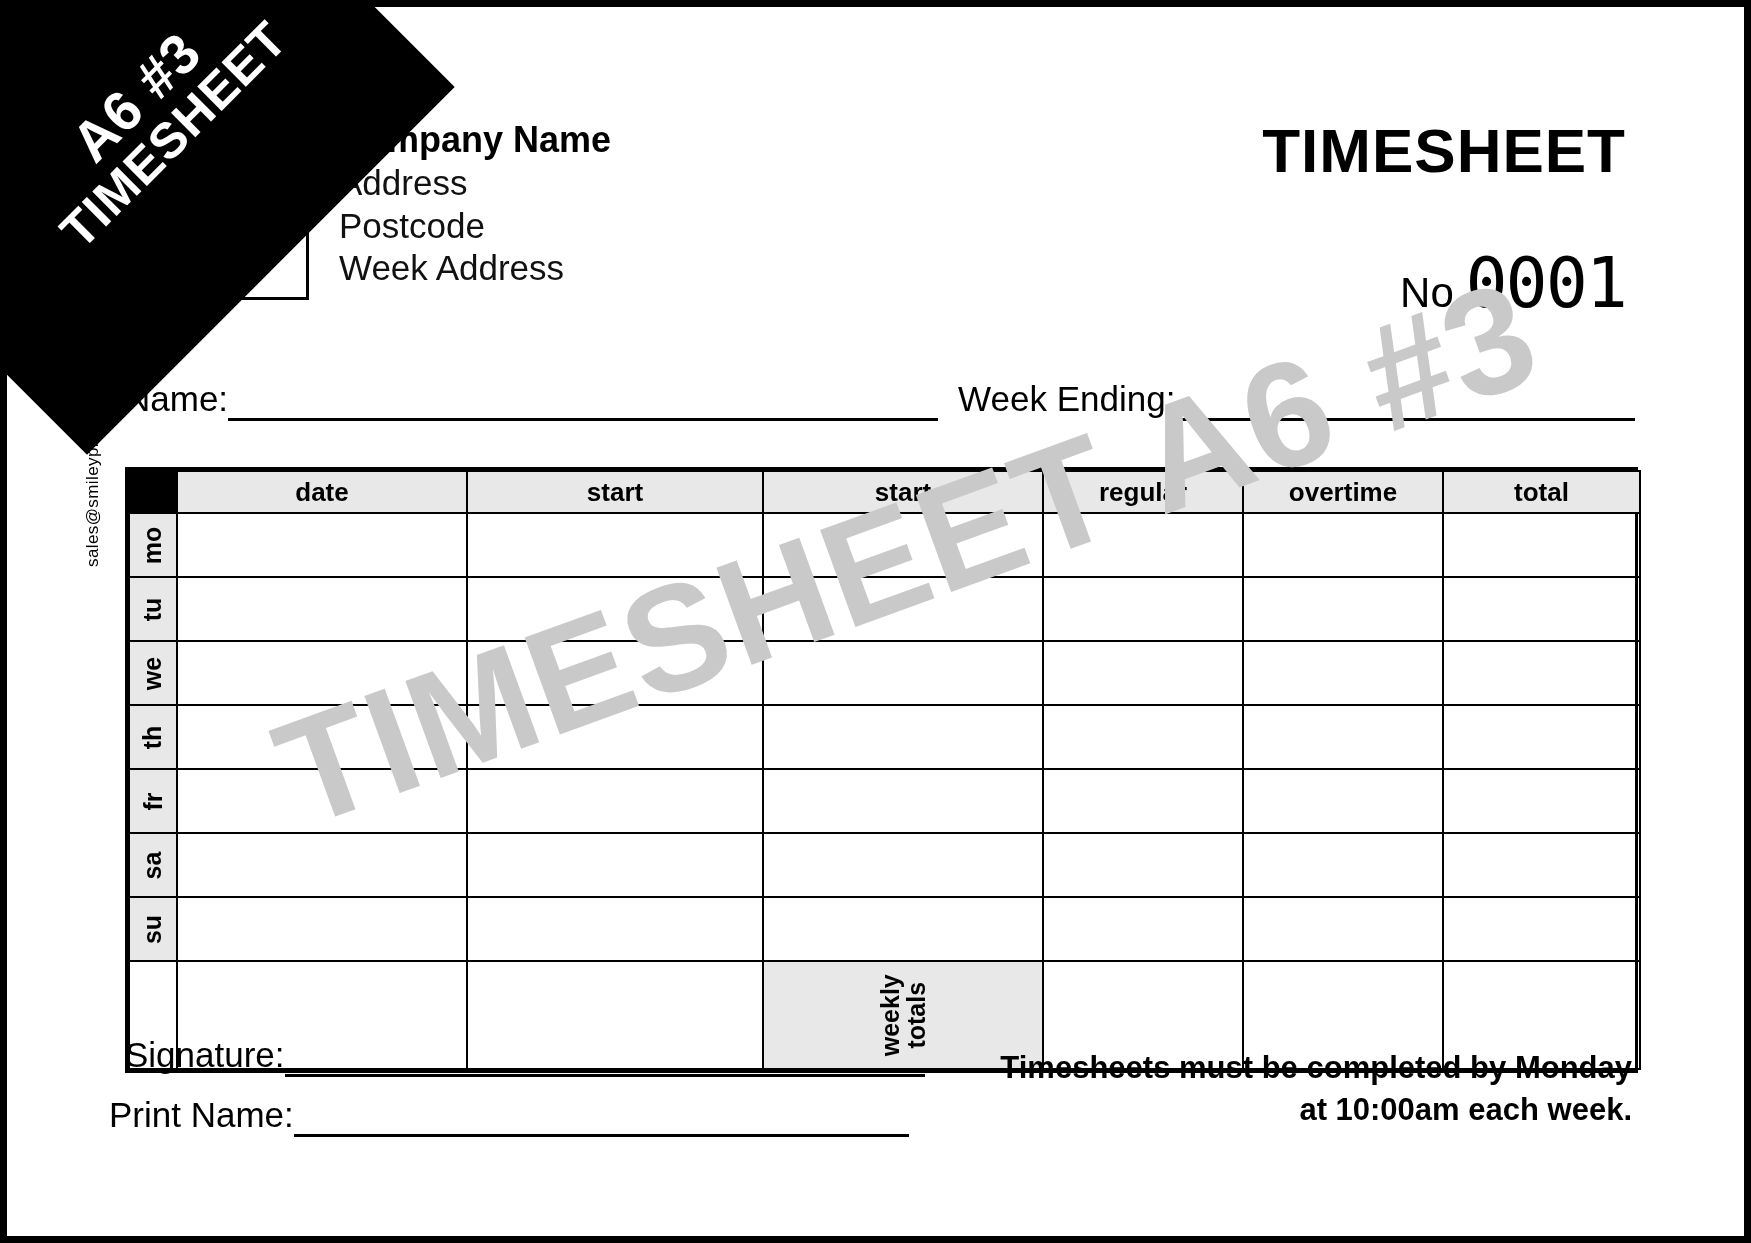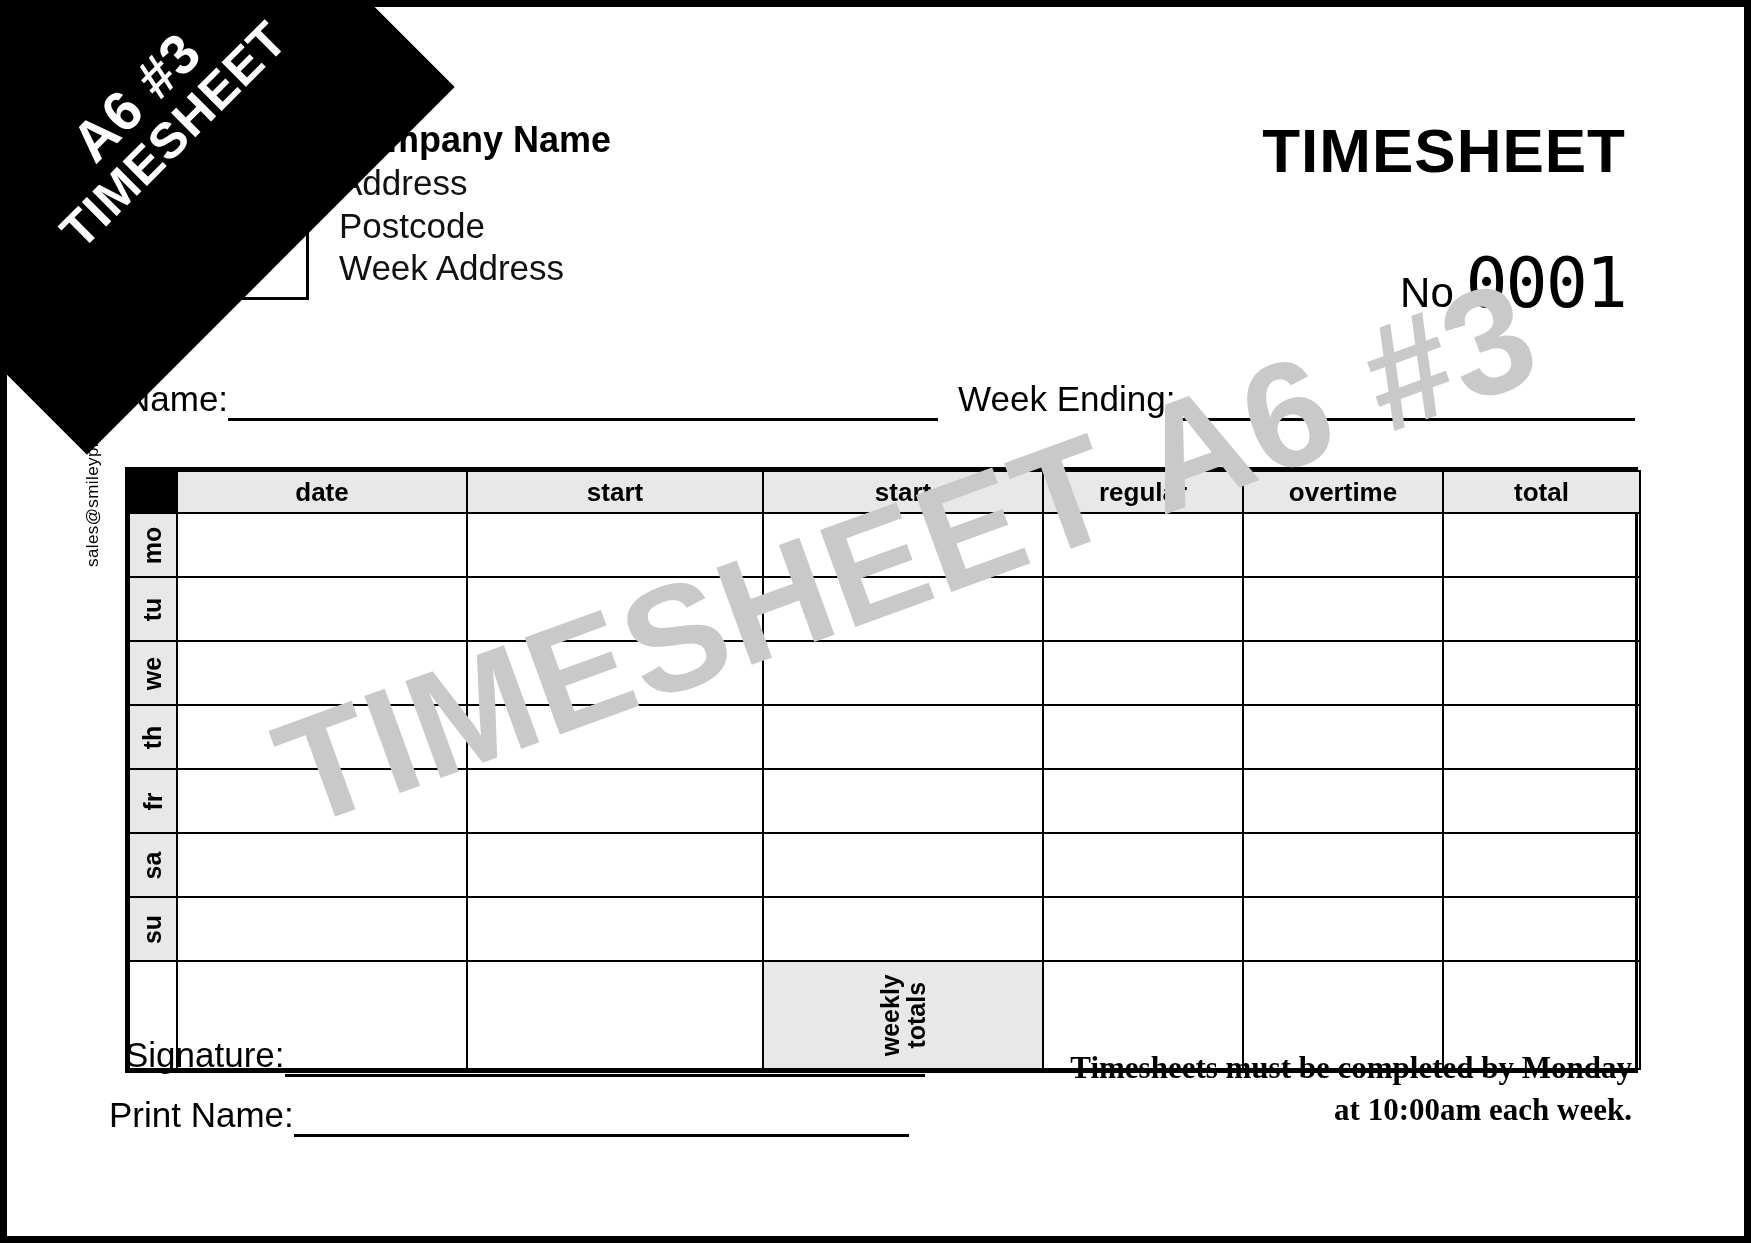--- a/index.html
+++ b/index.html
@@ -281,21 +281,20 @@
   .notice {
     position: absolute;
     right: 112px;
     top: 1040px;
     width: 800px;
     text-align: right;
     font-size: 31px;
     font-weight: bold;
     line-height: 1.35;
     z-index: 22;
-    font-family: Liberation Serif, serif;
   }
 </style>
 </head>
 <body>
 
 <div class="page">
 
   <div class="corner-flash"></div>
   <div class="corner-label">
     <div class="cl-inner">

